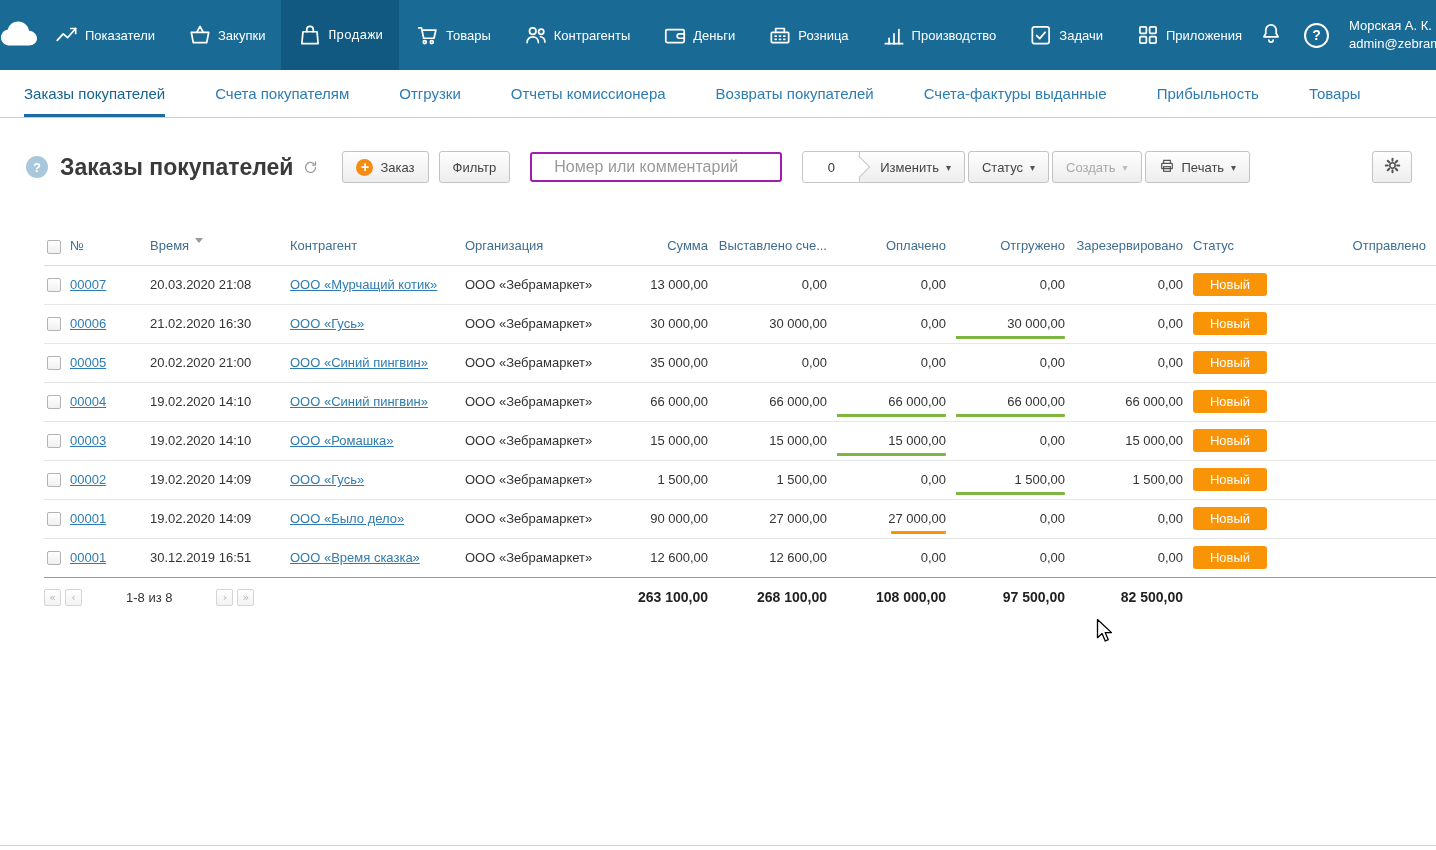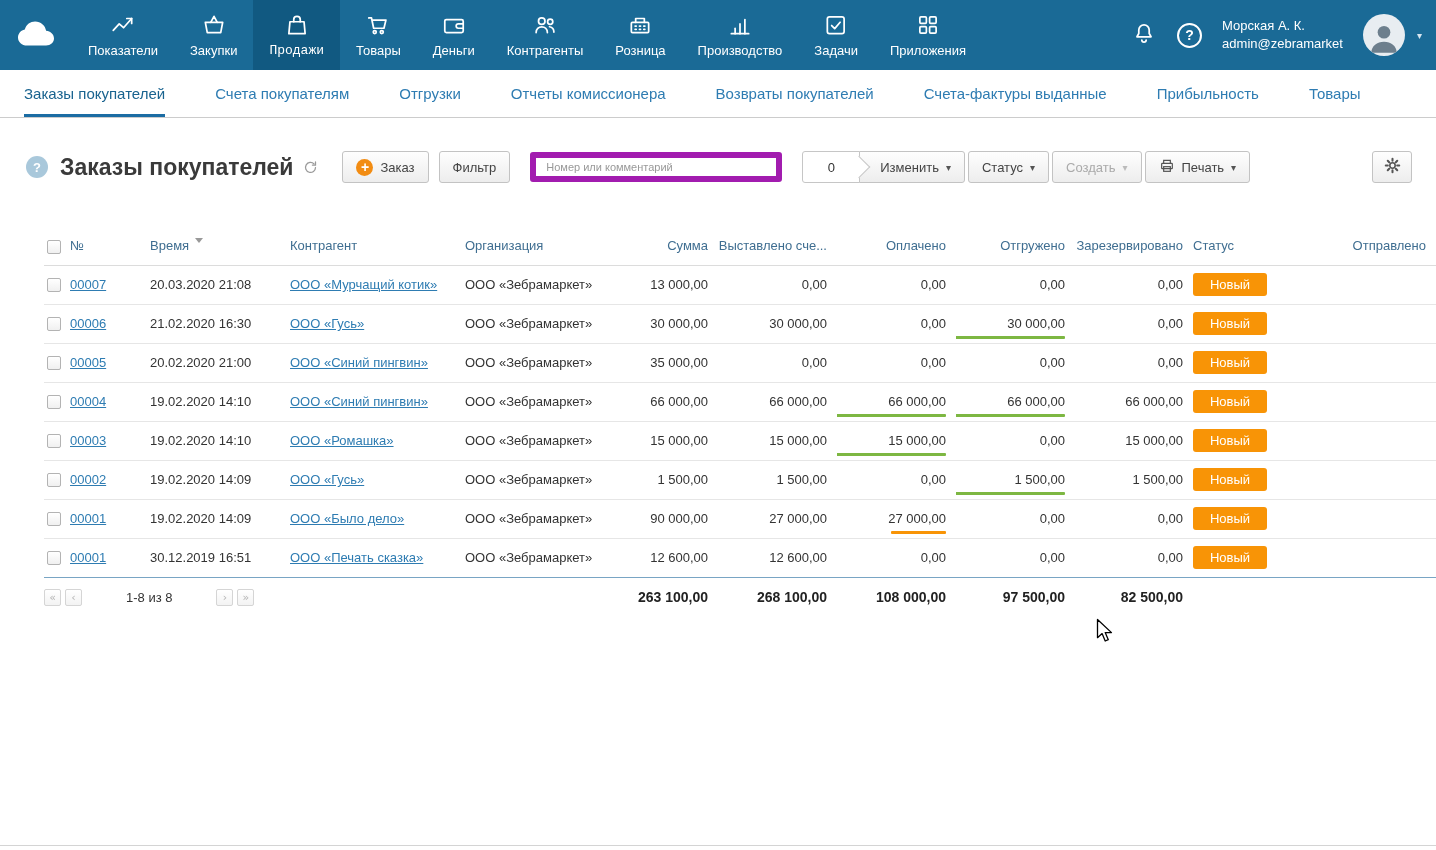--- a/index.html
+++ b/index.html
@@ -7,21 +7,21 @@
     --status-new:#f89406; --progress-green:#7db742; --progress-orange:#f89406;
   }
   *{box-sizing:border-box;}
   html,body{margin:0;padding:0;}
   body{width:1436px;height:850px;overflow:hidden;position:relative;background:#fff;
        font-family:"Liberation Sans",sans-serif;color:#333;}
 
   
   .topnav{display:flex;height:70px;background:var(--nav-bg);align-items:stretch;}
   .logo{width:72px;display:flex;align-items:center;justify-content:center;cursor:pointer;}
-  .nav-item{display:flex;flex-direction:column;align-items:center;justify-content:center;gap:5px;
+  .nav-item{display:flex;flex-direction:row;align-items:center;justify-content:center;gap:5px;
             padding:0 16px;color:#fff;font-size:13px;cursor:pointer;white-space:nowrap;}
   .nav-item.active{background:var(--nav-active-bg);font-family:Liberation Mono, monospace;}
   .nav-icon svg{display:block;}
   .nav-right{margin-left:auto;display:flex;align-items:center;gap:20px;padding-right:14px;color:#fff;}
   .help-circle{width:25px;height:25px;border:2px solid #fff;border-radius:50%;display:flex;
                align-items:center;justify-content:center;font-size:14px;font-weight:bold;cursor:pointer;}
   .user-info{font-size:13px;line-height:1.35;cursor:pointer;}
   .avatar{width:42px;height:42px;border-radius:50%;background:#e8edf1;display:flex;align-items:flex-end;
           justify-content:center;overflow:hidden;cursor:pointer;}
   .caret-white{color:#d7e6f0;font-size:10px;font-family:"DejaVu Sans",sans-serif;margin-left:-8px;cursor:pointer;}
@@ -37,22 +37,22 @@
   .help-bubble{width:22px;height:22px;background:#a9c8db;color:#fff;border-radius:50%;display:flex;
                align-items:center;justify-content:center;font-size:13px;font-weight:bold;flex:0 0 auto;cursor:pointer;}
   .page-title{font-size:23px;font-weight:bold;color:#3a3a3a;margin:0 10px 0 12px;white-space:nowrap;}
   .refresh-btn{margin-right:24px;cursor:pointer;display:flex;align-items:center;}
   .btn{display:inline-flex;align-items:center;gap:7px;height:32px;padding:0 13px;
        background:linear-gradient(#fefefe,#ededed);border:1px solid #c3c3c3;border-radius:3px;
        font-size:13px;color:#444;cursor:pointer;white-space:nowrap;}
   .btn + .btn{margin-left:10px;}
   .plus-circle{width:17px;height:17px;border-radius:50%;background:#f28c12;color:#fff;display:flex;
                align-items:center;justify-content:center;font-size:14px;font-weight:bold;line-height:1;}
-  .search-input{height:30px;width:252px;border:6px solid #a21caf;border-radius:3px;padding:0 10px;
-                font-size:11px;color:#333;margin-left:20px;outline:none;}
+  .search-input{height:30px;width:252px;border:2px solid #a21caf;border-radius:3px;padding:0 22px;
+                font-size:16px;color:#333;margin-left:20px;outline:none;}
   .search-input::placeholder{color:#999;}
   .action-group{display:flex;align-items:center;margin-left:20px;}
   .counter{position:relative;width:58px;height:32px;border:1px solid #c6c6c6;border-radius:3px 0 0 3px;
            display:flex;align-items:center;justify-content:center;font-size:13px;background:#fff;z-index:2;}
   .counter::after{content:'';position:absolute;right:-8px;top:50%;width:15px;height:15px;
                   transform:translateY(-50%) rotate(45deg);background:#fff;
                   border-top:1px solid #c6c6c6;border-right:1px solid #c6c6c6;}
   .action-group .btn{margin-left:3px;}
   .action-group .btn.edit{border-radius:0 3px 3px 0;margin-left:-1px;padding-left:20px;}
   .caret{color:#555;font-size:10px;font-family:"DejaVu Sans",sans-serif;}
@@ -144,37 +144,37 @@
           <circle cx="9" cy="18.5" r="1.4"></circle>
           <circle cx="15.5" cy="18.5" r="1.4"></circle>
         </svg>
     </span>
     <span class="nav-label">Товары</span>
   </div>
 
   <div class="nav-item">
     <span class="nav-icon">
       <svg width="26" height="26" viewBox="0 0 24 24" fill="none" stroke="#fff" stroke-width="1.6" stroke-linecap="round" stroke-linejoin="round">
-          <rect x="3.5" y="7" width="17" height="12" rx="1.5"></rect>
-          <path d="M20.5 11h-4.5a2 2 0 0 0 0 4h4.5"></path>
-        </svg>
-    </span>
-    <span class="nav-label">Деньги</span>
-  </div>
-
-  <div class="nav-item">
-    <span class="nav-icon">
-      <svg width="26" height="26" viewBox="0 0 24 24" fill="none" stroke="#fff" stroke-width="1.6" stroke-linecap="round" stroke-linejoin="round">
           <circle cx="9" cy="8.5" r="3"></circle>
           <path d="M3.8 19c0-3.2 2.3-5.2 5.2-5.2s5.2 2 5.2 5.2"></path>
           <circle cx="16.8" cy="9" r="2.4"></circle>
           <path d="M16.2 13.6c2.5.4 4 2.2 4 4.9"></path>
         </svg>
     </span>
     <span class="nav-label">Контрагенты</span>
+  </div>
+
+  <div class="nav-item">
+    <span class="nav-icon">
+      <svg width="26" height="26" viewBox="0 0 24 24" fill="none" stroke="#fff" stroke-width="1.6" stroke-linecap="round" stroke-linejoin="round">
+          <rect x="3.5" y="7" width="17" height="12" rx="1.5"></rect>
+          <path d="M20.5 11h-4.5a2 2 0 0 0 0 4h4.5"></path>
+        </svg>
+    </span>
+    <span class="nav-label">Деньги</span>
   </div>
 
   <div class="nav-item">
     <span class="nav-icon">
       <svg width="26" height="26" viewBox="0 0 24 24" fill="none" stroke="#fff" stroke-width="1.6" stroke-linecap="round" stroke-linejoin="round">
           <rect x="4" y="9.5" width="16" height="9.5" rx="1"></rect>
           <path d="M8 9.5V6h8v3.5"></path>
           <path d="M7.5 13h1M11.5 13h1M15.5 13h1M7.5 16h1M11.5 16h1M15.5 16h1"></path>
         </svg>
     </span>
@@ -433,21 +433,21 @@
     <td class="num bar-cell"><span>27 000,00</span><i class="bar orange" style="display: block; width: 55px;"></i></td>
     <td class="num bar-cell"><span>0,00</span></td>
     <td class="num">0,00</td>
     <td><span class="badge">Новый</span></td>
     <td class="num"></td>
   </tr>
         <tr class="order-row">
     <td class="cb-cell"><input type="checkbox" style=""></td>
     <td><a href="#" class="link">00001</a></td>
     <td>30.12.2019 16:51</td>
-    <td><a href="#" class="link">ООО «Печать сказка»</a></td>
+    <td><a href="#" class="link">ООО «Время сказка»</a></td>
     <td>ООО «Зебрамаркет»</td>
     <td class="num">12 600,00</td>
     <td class="num">12 600,00</td>
     <td class="num bar-cell"><span>0,00</span></td>
     <td class="num bar-cell"><span>0,00</span></td>
     <td class="num">0,00</td>
     <td><span class="badge">Новый</span></td>
     <td class="num"></td>
   </tr>
       </tbody>

